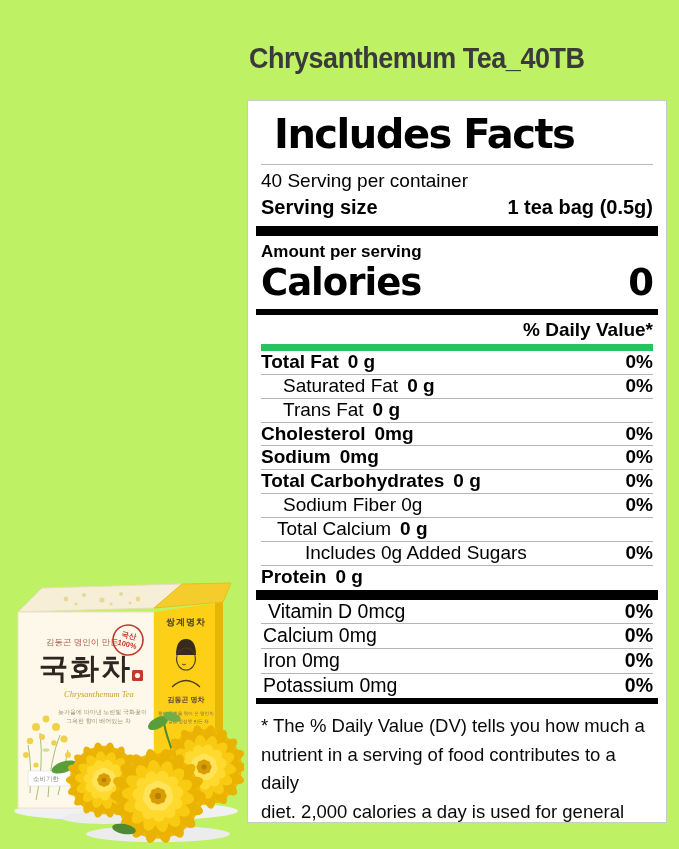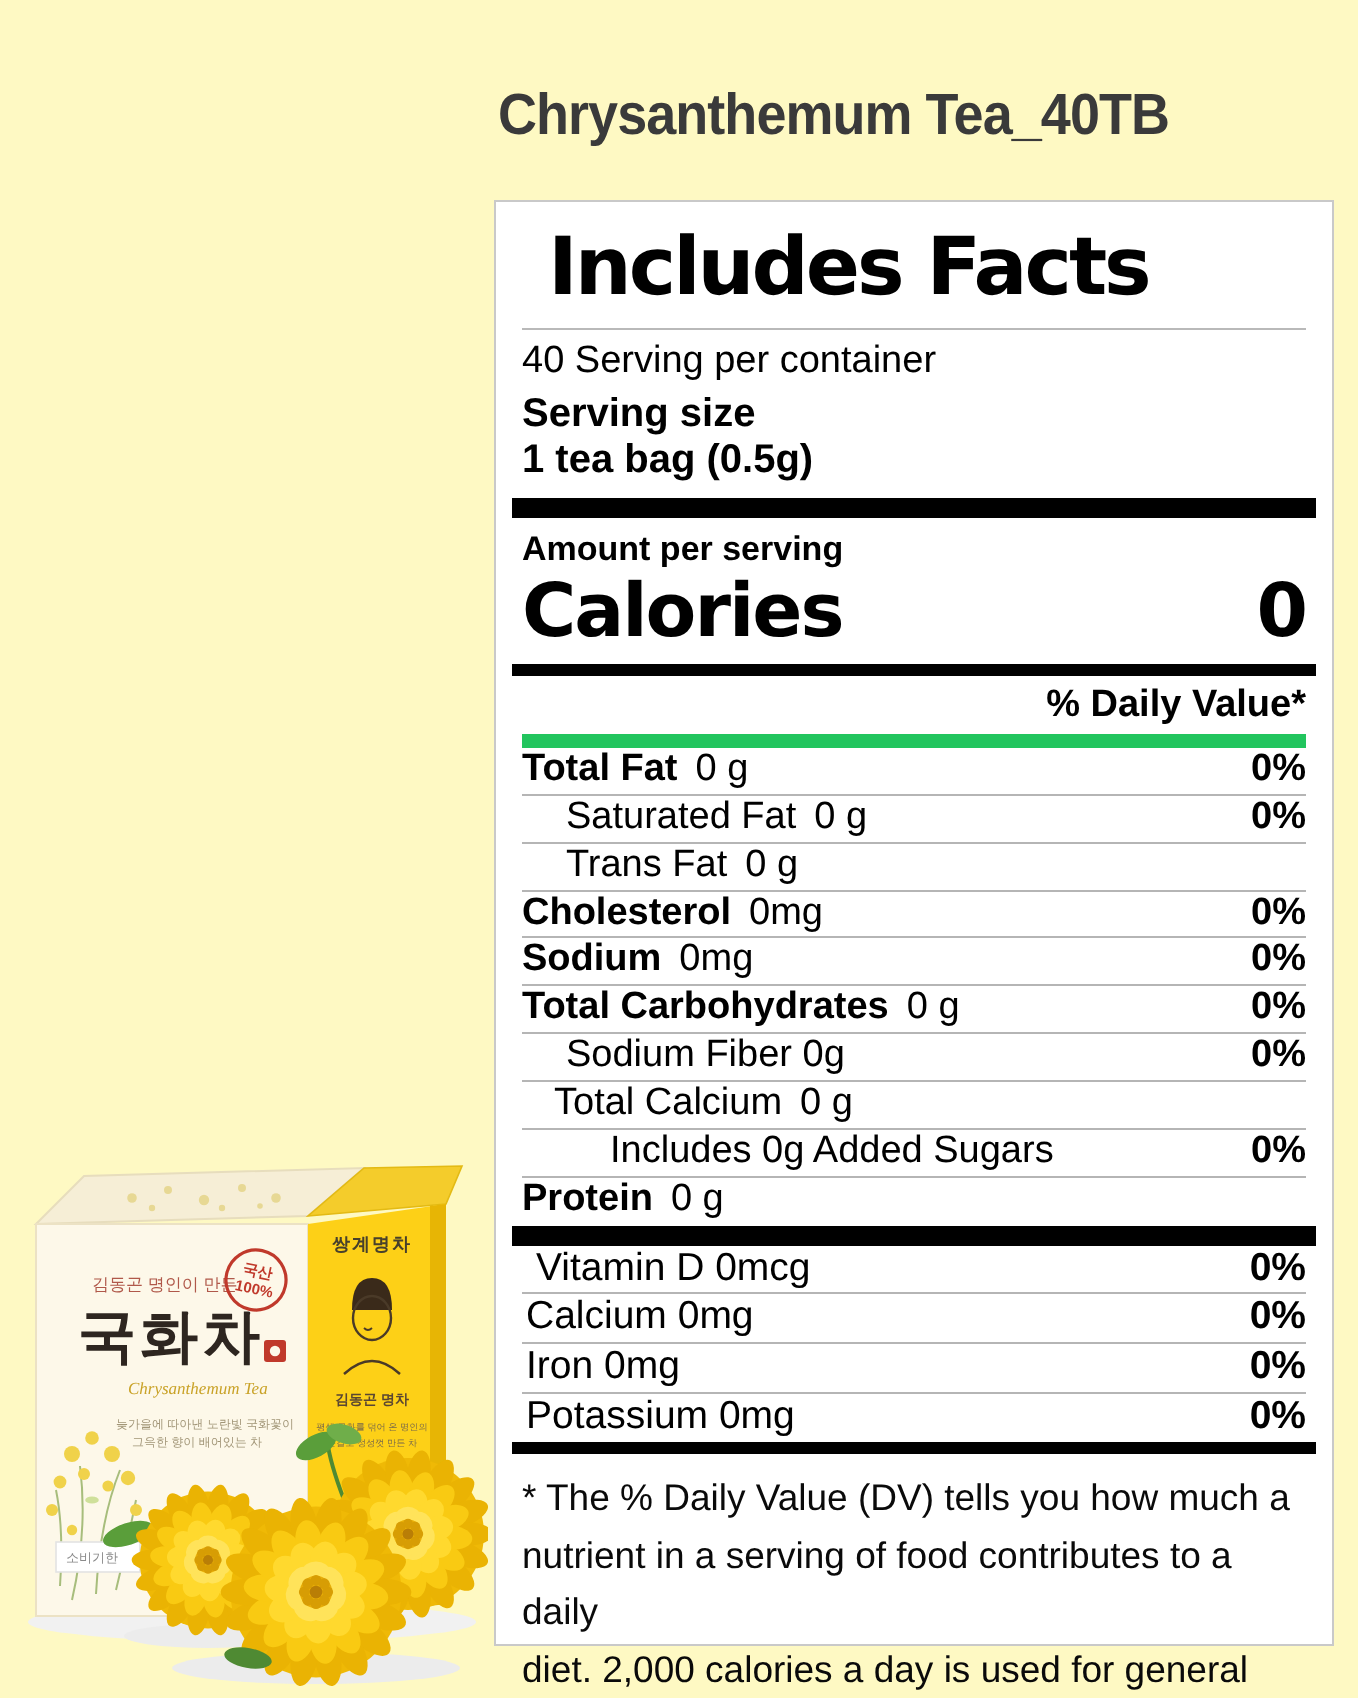--- a/index.html
+++ b/index.html
@@ -1,18 +1,18 @@
 <!DOCTYPE html>
 <html><head>
 <meta charset="utf-8">
 <style>
   * { margin:0; padding:0; box-sizing:border-box; }
   html,body { background:#ffffff; }
   #stage {
-    position:relative; width:679px; height:849px; background:#fef9c3;
+    position:relative; width:679px; height:849px; background:#bef264;
     font-family:"Liberation Sans", sans-serif; overflow:hidden;
   }
 
   
   .page-title {
     position:absolute; left:249px; top:42px;
     font-size:29px; font-weight:700; color:#3a3a3a;
     letter-spacing:-0.5px; white-space:nowrap;
     transform:scaleX(0.93); transform-origin:left center;
   }
@@ -24,42 +24,42 @@
   }
   .nf-heading {
     font-family:"DejaVu Sans", sans-serif;
     font-weight:800; font-size:40px; letter-spacing:-1.5px;
     margin:10px 0 0 13px; line-height:1.18; white-space:nowrap;
   }
   .rule { border-top:1px solid #b9b9b9; }
   .nf-serving-count { font-size:19px; padding:5px 0 2px 0; }
   .nf-serving-size {
     display:flex; justify-content:space-between; align-items:baseline;
-    font-size:20px; font-weight:700; padding:2px 0 7px 0;flex-direction:column;
+    font-size:20px; font-weight:700; padding:2px 0 7px 0;
   }
   .bar-thick { height:10px; background:#000; margin:0 -5px; }
   .bar-mid   { height:6px;  background:#000; margin:0 -5px; }
   .nf-amount-per { font-size:17px; font-weight:700; padding-top:6px; }
   .nf-calories {
     display:flex; justify-content:space-between; align-items:flex-start;
     font-family:"DejaVu Sans", sans-serif;
     font-size:37px; font-weight:800; letter-spacing:-1px;
     padding:1px 0 5px 0; line-height:1.1;
   }
   .nf-dv-head {
     text-align:right; font-size:19px; font-weight:700; padding:4px 0 3px 0;
     border-bottom:7px solid #22c55e;
   }
   .nrow {
     display:flex; align-items:baseline; font-size:19px;
     height:23.9px; border-bottom:1px solid #b5b5b5;
   }
   .nrow .nm { font-weight:400; }
   .nrow.r-bold .nm { font-weight:700; }
-  .nrow .am { font-weight:400; margin-left:9px; }
+  .nrow .am { font-weight:700; margin-left:9px; }
   .nrow .dv { margin-left:auto; font-weight:700; }
   .nrow.ind-22 { padding-left:22px; }
   .nrow.ind-16 { padding-left:16px; }
   .nrow.ind-44 { padding-left:44px;text-align:center; }
   .nrow.no-border { border-bottom:none; }
   .vrow {
     display:flex; align-items:baseline; font-size:19.5px;
     height:24.6px; border-bottom:1px solid #b5b5b5; padding-left:2px;
   }
   .vrow.ind-6 { padding-left:7px; }

